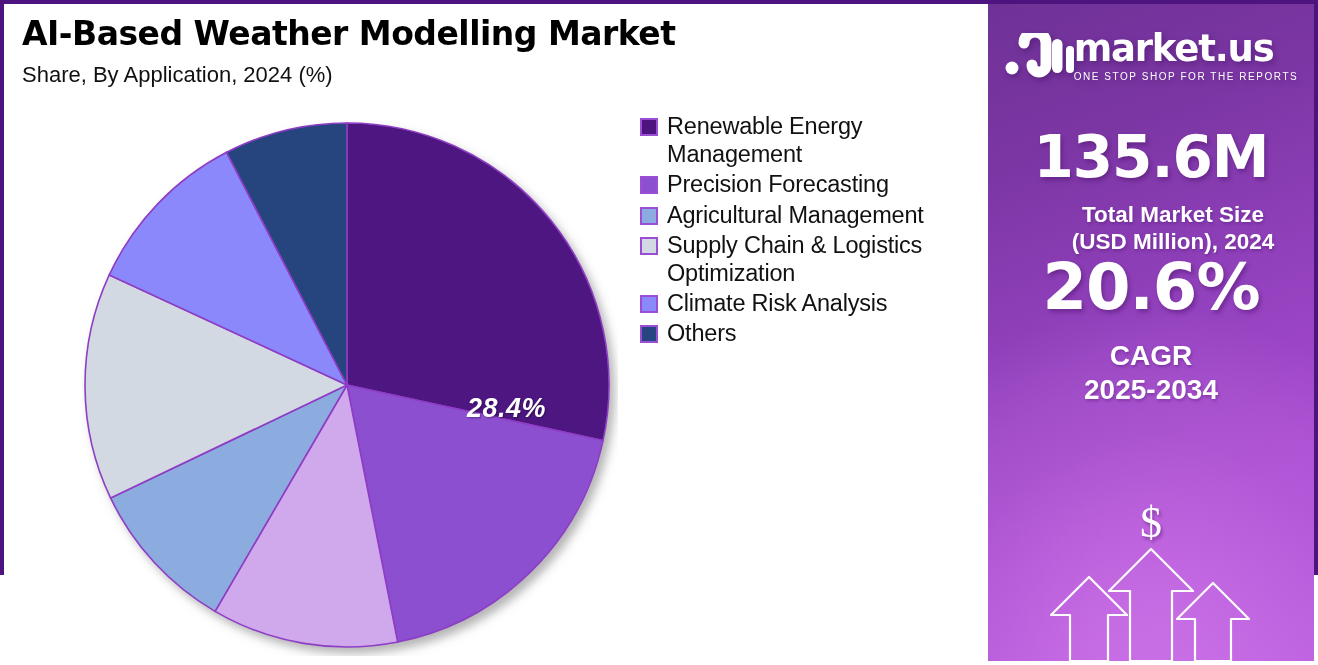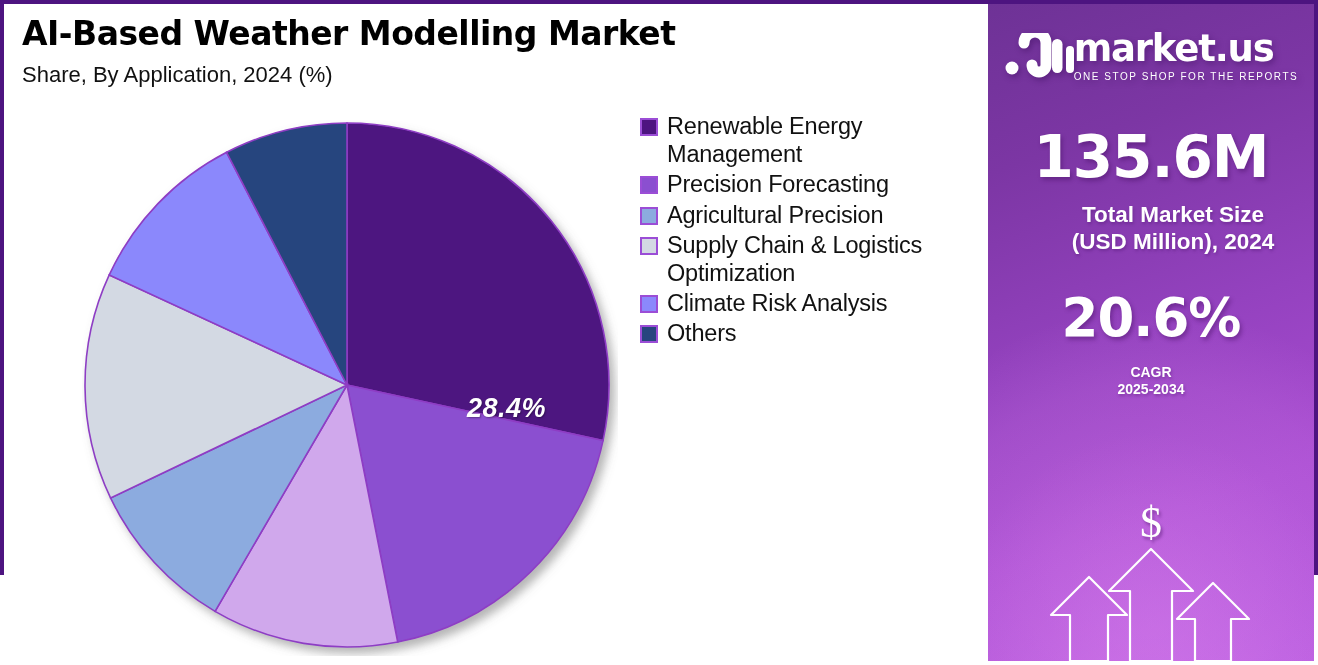--- a/index.html
+++ b/index.html
@@ -127,28 +127,28 @@
   }
   .stat-caption {
     position:relative; z-index:2;
     font-size:22.5px; font-weight:bold; color:#ffffff;
     line-height:1.18;
     text-shadow:1px 2px 3px rgba(70,15,100,0.35);
     font-family:"Liberation Sans", sans-serif;
   }
   .stat-caption-sm {
     position:relative; z-index:2;
-    font-size:14px; font-weight:bold; color:#ffffff;
+    font-size:28px; font-weight:bold; color:#ffffff;
     line-height:1.22;
     text-shadow:1px 2px 3px rgba(70,15,100,0.35);
     font-family:"Liberation Sans", sans-serif;
   }
   #stat1 { margin-top:46px; }
   #cap1  { margin-top:16px;padding-left:44px; }
-  #stat2 { margin-top:36px; font-size:53px; }
+  #stat2 { font-size:64px; }
   #cap2  { margin-top:20px; }
 
   #arrows-wrap {
     position:absolute; z-index:2;
     left:0; right:0; bottom:0; height:160px;
   }
   #dollar {
     position:absolute; left:0; right:0; top:0;
     font-size:44px; color:#ffffff; font-weight:400;
     text-shadow:2px 3px 3px rgba(70,15,100,0.4);
@@ -193,21 +193,21 @@
         <div class="legend-item">
           <span class="legend-swatch" style="background: rgb(77, 20, 128);"></span>
           <span class="legend-label">Renewable Energy Management</span>
         </div>
         <div class="legend-item">
           <span class="legend-swatch" style="background: rgb(139, 79, 208);"></span>
           <span class="legend-label">Precision Forecasting</span>
         </div>
         <div class="legend-item">
           <span class="legend-swatch" style="background: rgb(140, 171, 223);"></span>
-          <span class="legend-label">Agricultural Precision</span>
+          <span class="legend-label">Agricultural Management</span>
         </div>
         <div class="legend-item">
           <span class="legend-swatch" style="background: rgb(211, 217, 227);"></span>
           <span class="legend-label">Supply Chain &amp; Logistics Optimization</span>
         </div>
         <div class="legend-item">
           <span class="legend-swatch" style="background: rgb(139, 136, 252);"></span>
           <span class="legend-label">Climate Risk Analysis</span>
         </div>
         <div class="legend-item">

